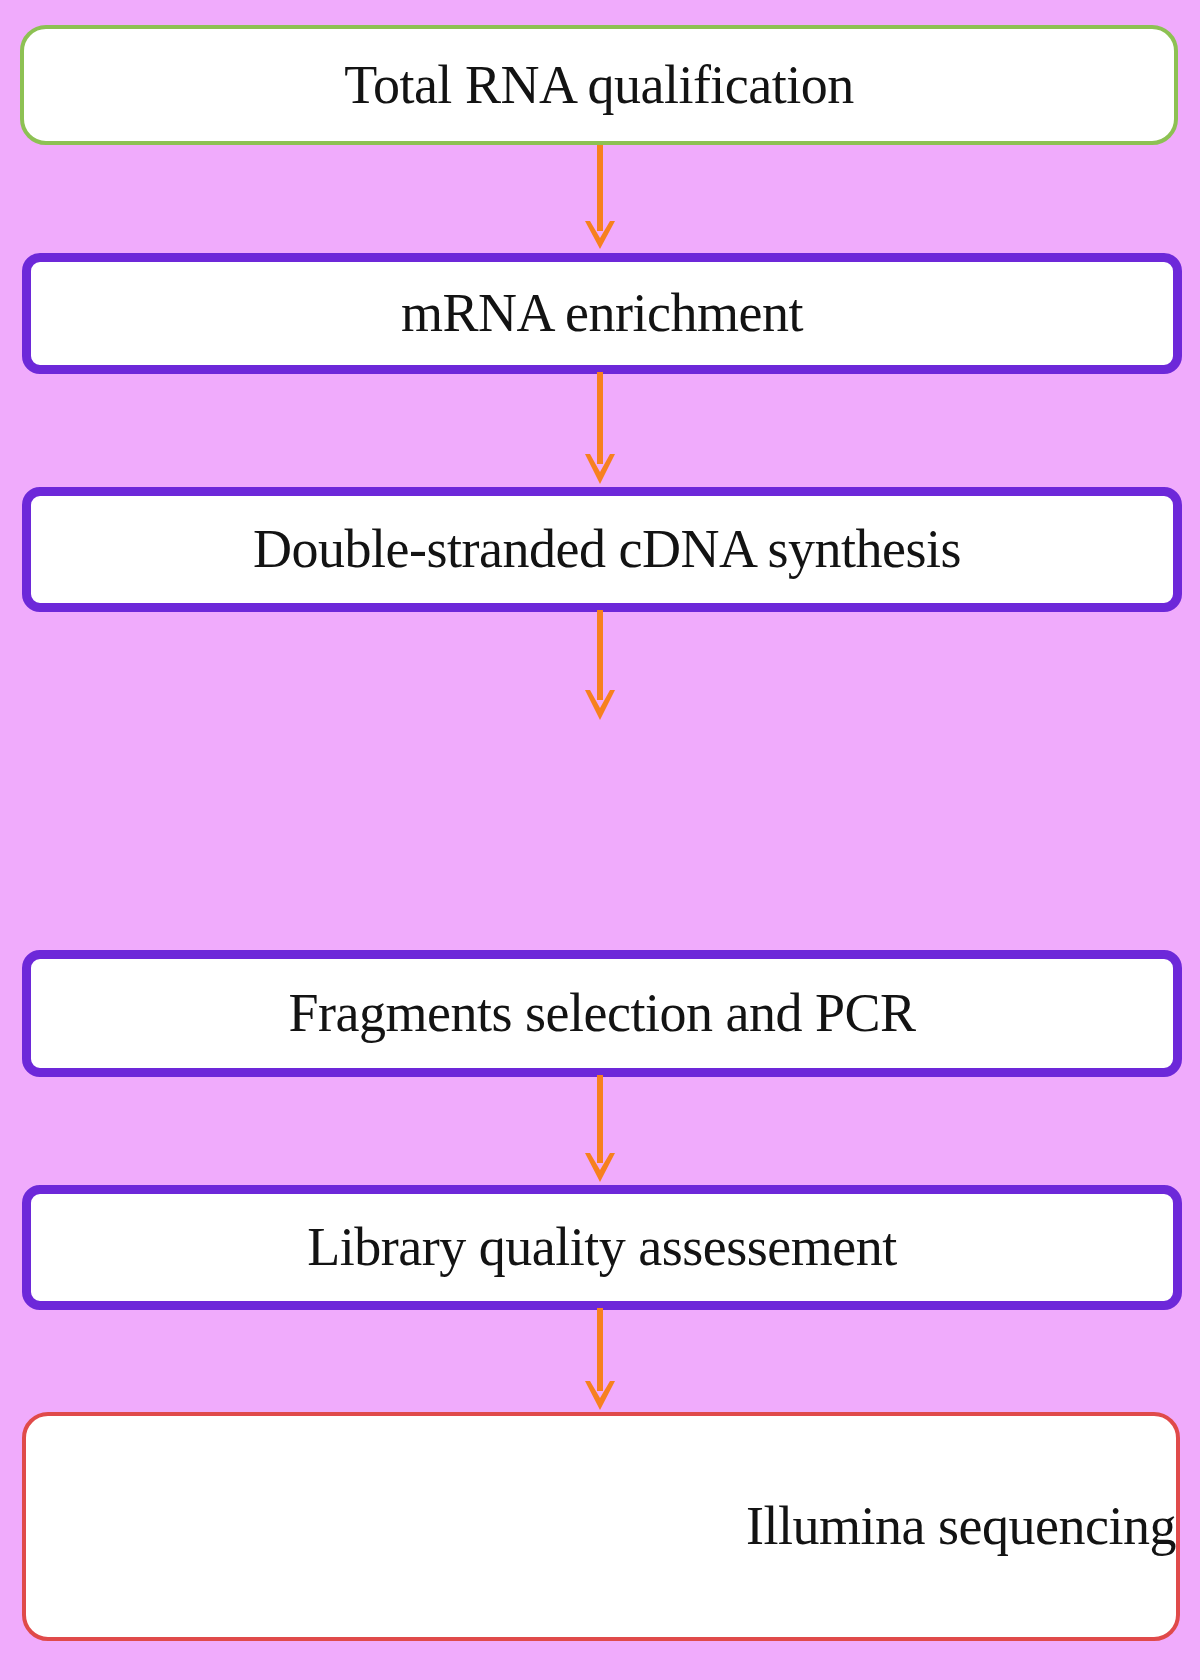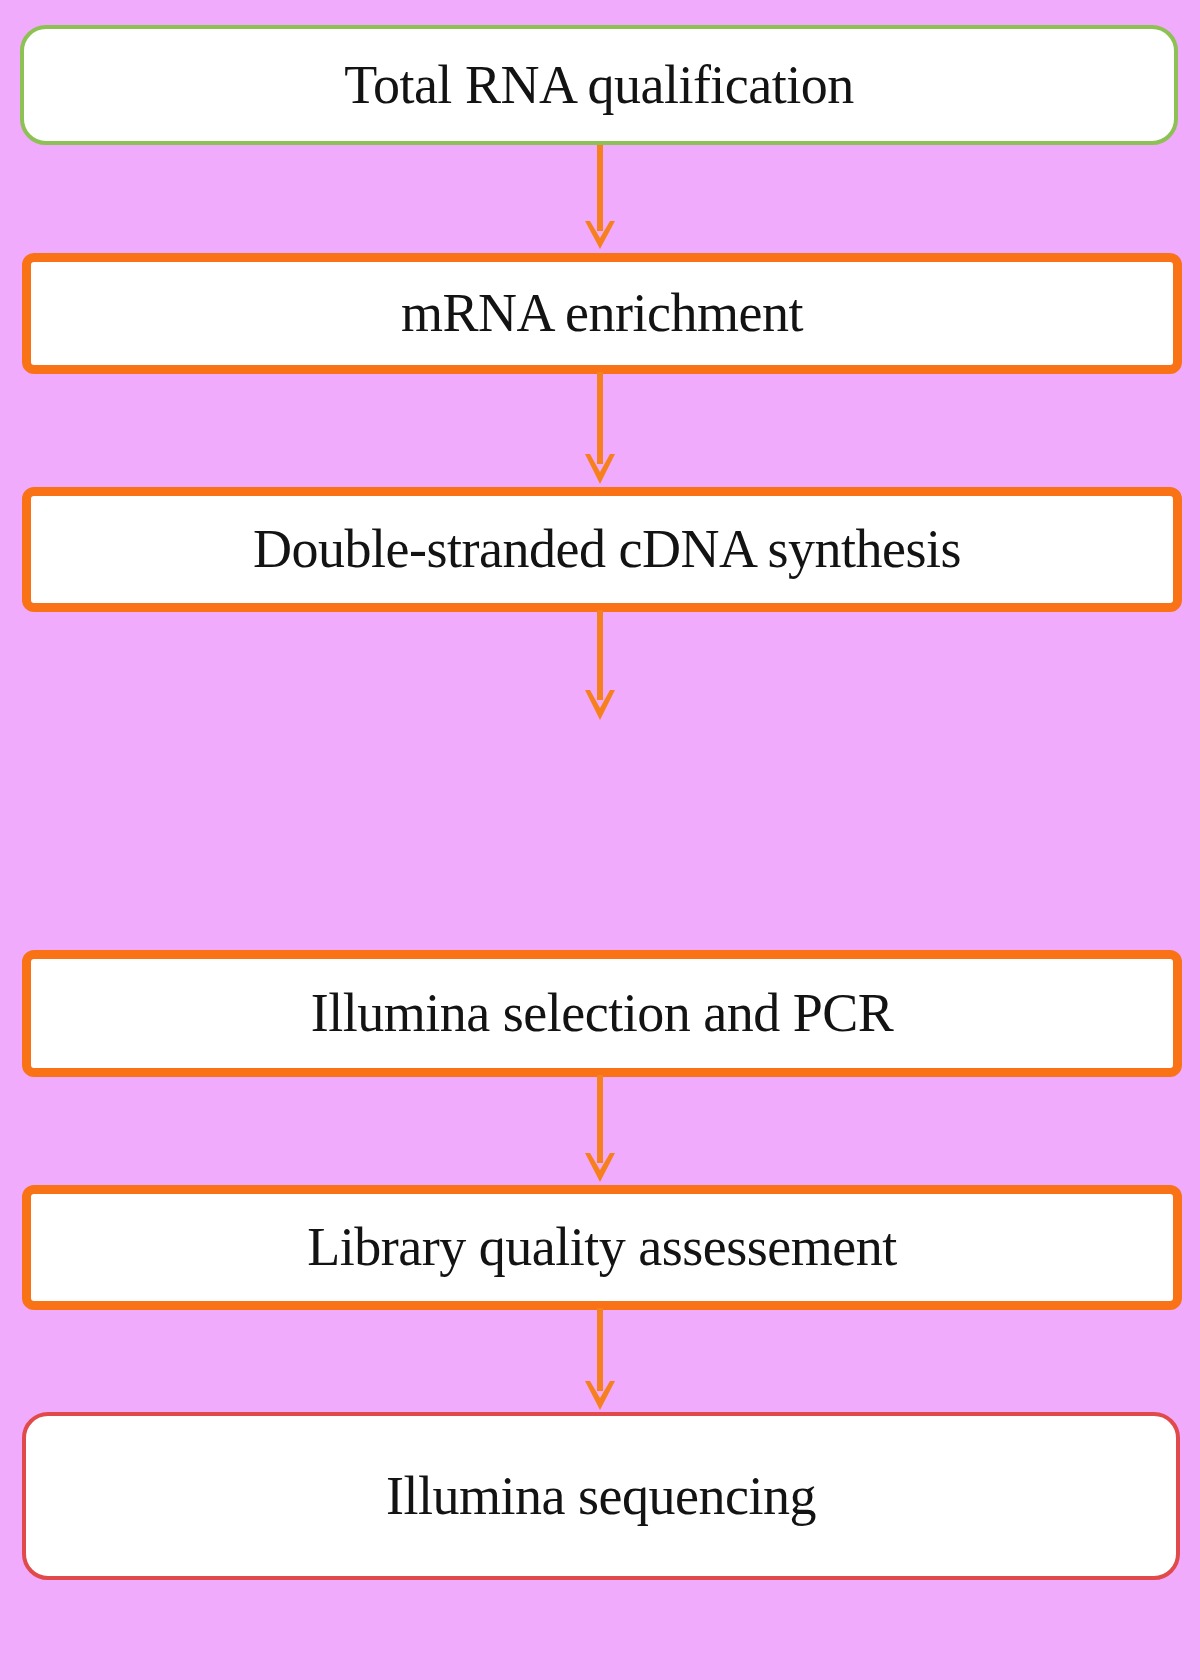--- a/index.html
+++ b/index.html
@@ -41,22 +41,22 @@
 
   
   .box-start {
     border: 4px solid #8dc153;
     border-radius: 26px;
   }
   .box-start .box-label { font-size: 54px; }
 
   
   .box-process {
-    border: 9px solid #f97316;
-    border-radius: 12px;
+    border: 9px solid #6d28d9;
+    border-radius: 18px;
   }
   .box-process .box-label { font-size: 54px; }
 
   
   .box-end {
     border: 4px solid #e04a4a;
     border-radius: 26px;
   }
   .box-end .box-label { font-size: 54px; }
 
@@ -101,38 +101,38 @@
 
   <div class="flow-arrow" style="left:580px; top:610px; height:116px;">
     <svg viewBox="0 0 40 116" preserveAspectRatio="none">
       <rect x="17" y="0" width="6" height="90" fill="#f7801e"></rect>
       <path d="M5 80 L20 110 L35 80 L30 80 L20 98 L10 80 Z" fill="#f7801e"></path>
     </svg>
   </div>
 
 
   <div class="flow-box box-process" style="left:22px; top:950px; width:1160px; height:127px;">
-    <span class="box-label">Illumina selection and PCR</span>
+    <span class="box-label">Fragments selection and PCR</span>
   </div>
 
   <div class="flow-arrow" style="left:580px; top:1075px; height:113px;">
     <svg viewBox="0 0 40 113" preserveAspectRatio="none">
       <rect x="17" y="0" width="6" height="88" fill="#f7801e"></rect>
       <path d="M5 78 L20 107 L35 78 L30 78 L20 95 L10 78 Z" fill="#f7801e"></path>
     </svg>
   </div>
 
   <div class="flow-box box-process" style="left:22px; top:1185px; width:1160px; height:125px;text-align:center;">
     <span class="box-label">Library quality assessement</span>
   </div>
 
   <div class="flow-arrow" style="left:580px; top:1308px; height:107px;">
     <svg viewBox="0 0 40 107" preserveAspectRatio="none">
       <rect x="17" y="0" width="6" height="83" fill="#f7801e"></rect>
       <path d="M5 73 L20 102 L35 73 L30 73 L20 90 L10 73 Z" fill="#f7801e"></path>
     </svg>
   </div>
 
-  <div class="flow-box box-end" style="left:22px; top:1412px; width:1158px; height:168px;">
+  <div class="flow-box box-end" style="left:22px; top:1412px; width:1158px; height:229px;justify-content:flex-end;">
     <span class="box-label">Illumina sequencing</span>
   </div>
 
 </div>
 
 </body></html>

